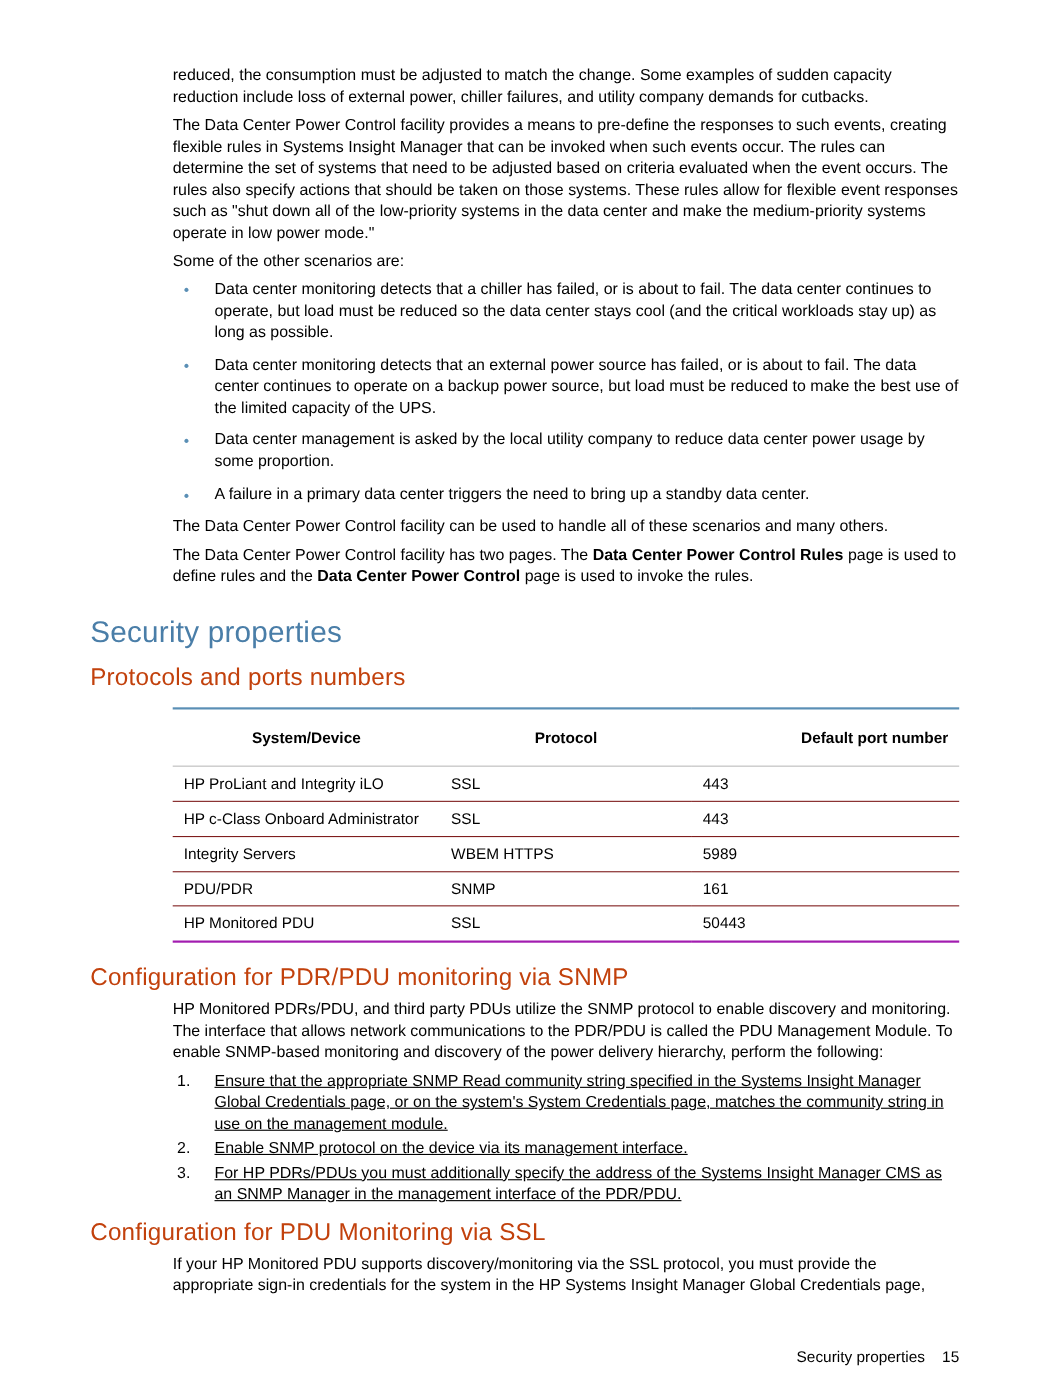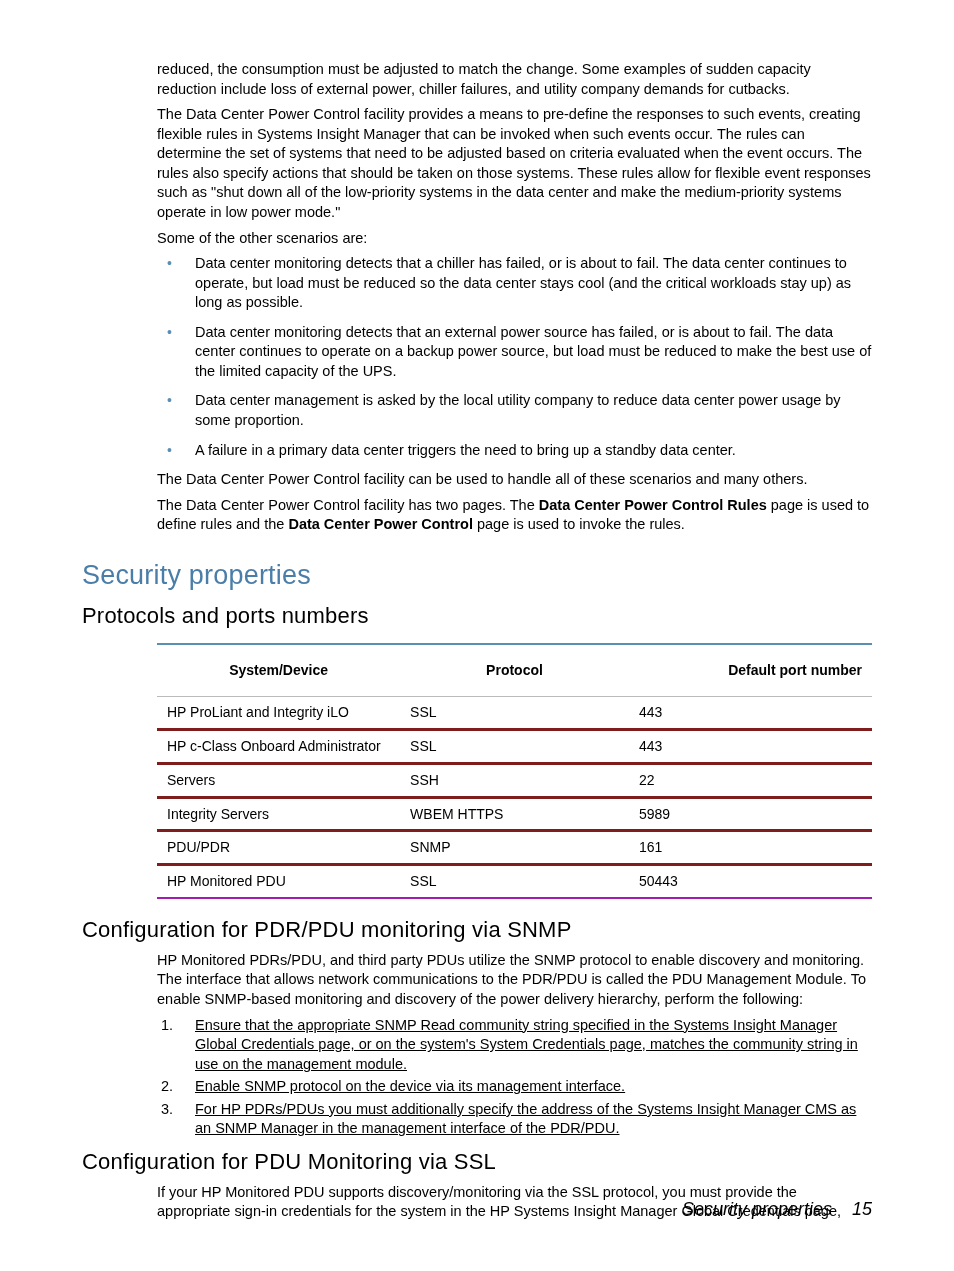--- a/index.html
+++ b/index.html
@@ -57,21 +57,21 @@
     font-family: Arial, sans-serif;
     font-weight: 300;
     color: #4a7ea8;
     font-size: 27px;
     margin: 22px 0 6px 0;
     letter-spacing: 0.2px;
   }
   h2.sub {
     font-family: Arial, sans-serif;
     font-weight: 300;
-    color: #000000;
+    color: #c2410c;
     font-size: 22px;
     margin: 8px 0 6px 0;
     letter-spacing: 0.2px;
   }
   table.ports {
     width: 100%;
     border-collapse: collapse;
     margin: 12px 0 16px 0;
     font-size: 14px;
   }
@@ -79,33 +79,32 @@
     border-top: 2px solid #5a8fb5;
     border-bottom: 1px solid #bbb;
     padding: 16px 10px;
     text-align: left;
     font-weight: bold;
   }
   table.ports th:first-child { text-align: center; }
   table.ports th:nth-child(2) { text-align: center; }
   table.ports th:nth-child(3) { text-align: right; }
   table.ports td {
-    border-bottom: 3px solid #7f1d1d;
+    border-bottom: 1px solid #7f1d1d;
     padding: 6px 10px;
   }
   table.ports tr:last-child td { border-bottom: 2px solid #a21caf; }
   table.ports td:first-child { width: 34%; }
   table.ports td:nth-child(2) { width: 32%; }
   table.ports td:nth-child(3) { width: 34%; }
   .footer {
     position: absolute;
-    bottom: 50px;
+    bottom: 28px;
     right: 82px;
-    font-size: 18px;
-    font-style: italic;
+    font-size: 14px;
   }
   .bold { font-weight: bold; }
 </style>
 </head>
 <body>
 
 <div class="page">
 
   <div class="indent">
     <p>reduced, the consumption must be adjusted to match the change. Some examples of sudden capacity reduction include loss of external power, chiller failures, and utility company demands for cutbacks.</p>
@@ -140,25 +139,20 @@
             <td>HP ProLiant and Integrity iLO</td>
             <td>SSL</td>
             <td>443</td>
           </tr>
           <tr>
             <td>HP c-Class Onboard Administrator</td>
             <td>SSL</td>
             <td>443</td>
           </tr>
           <tr>
-            <td>Servers</td>
-            <td>SSH</td>
-            <td>22</td>
-          </tr>
-          <tr>
             <td>Integrity Servers</td>
             <td>WBEM HTTPS</td>
             <td>5989</td>
           </tr>
           <tr>
             <td>PDU/PDR</td>
             <td>SNMP</td>
             <td>161</td>
           </tr>
           <tr>

